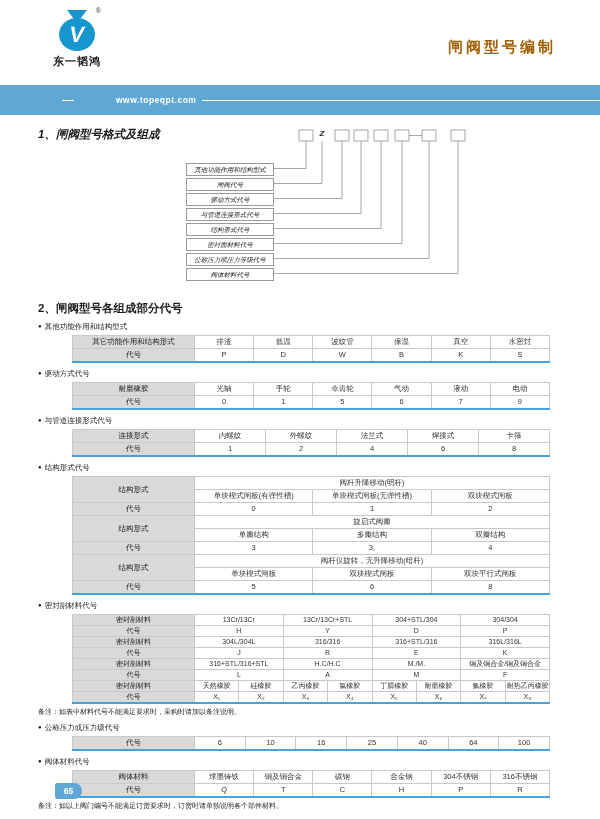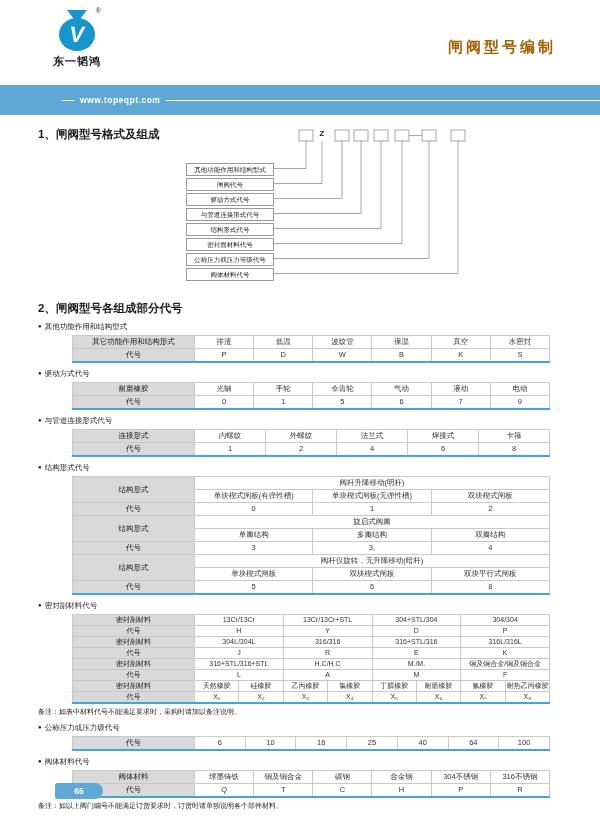--- a/index.html
+++ b/index.html
@@ -13,43 +13,43 @@
   .logo-circle{width:36px;height:33px;border-radius:50%;background:#1795cd;margin:-5px auto 0;color:#fff;}
   .logo-v{display:block;font-size:22px;font-weight:bold;line-height:33px;transform:skewX(-10deg);}
   .logo-reg{position:absolute;right:-4px;top:-3px;font-size:7px;color:#333;}
   .logo-name{margin-top:3px;font-size:11px;font-weight:bold;color:#1a1a1a;letter-spacing:1px;white-space:nowrap;}
   .page-title{position:absolute;right:44px;top:38px;font-size:15px;font-weight:bold;color:#a16207;letter-spacing:3px;margin-left:24px;}
   .band{position:absolute;left:0;top:85px;width:600px;height:30px;background:#5fa8d6;display:flex;align-items:center;}
   .band-pad{width:62px;}
   .band-line{height:1px;background:#fff;}
   .band-line.short{width:12px;}
   .band-line.long{flex:1;}
-  .band-url{font-size:8.5px;font-weight:bold;color:#fff;padding:0 6px;letter-spacing:0.5px;}
+  .band-url{font-size:8.5px;font-weight:bold;color:#fff;padding:0 6px;letter-spacing:0.5px;margin-left:36px;}
 
   
-  .section1{position:absolute;left:0;top:125px;width:600px;height:160px;}
+  .section1{position:absolute;left:0;top:125px;width:600px;height:160px;font-style:italic;}
   .sec-heading{font-size:11.5px;font-weight:bold;color:#1a1a1a;}
   .section1 .sec-heading{position:absolute;left:38px;top:2px;}
   .diag-svg{position:absolute;left:0;top:0;width:600px;height:160px;}
   .diag-label{position:absolute;left:186px;width:86px;height:11px;border:1px solid #999;font-size:6.5px;line-height:11px;text-align:center;color:#222;background:#fff;white-space:nowrap;overflow:hidden;}
   .diag-z{position:absolute;left:315px;top:4px;width:14px;text-align:center;font-size:8px;font-weight:bold;color:#222;}
 
   
   .section2{position:absolute;left:38px;top:301px;width:500px;}
   .bullet-line{font-size:7.5px;color:#1a1a1a;margin:6px 0 3px;}
   .bullet-dot{font-size:6px;margin-right:3px;vertical-align:1px;}
   table{border-collapse:collapse;table-layout:fixed;width:478px;margin-left:34px;background:#fff;}
   td,th{border:1px solid #c9c9c9;font-size:7.5px;font-weight:normal;height:12px;line-height:12px;padding:0 1px;text-align:center;color:#333;white-space:nowrap;overflow:hidden;}
   th.h{background:#d9d9d9;color:#222;}
   tr.last td,tr.last th{border-bottom:2px solid #45a3d9;}
   .t5 td,.t5 th{height:10px;line-height:10px;font-size:7px;}
   .note{font-size:7px;color:#222;margin:3px 0 0;}
 
   
-  .page-badge{position:absolute;left:55px;top:783px;width:48px;height:16px;background:#5fa8d6;color:#fff;font-size:8.5px;font-weight:bold;line-height:16px;text-align:center;border-radius:3px 9px 9px 3px;}
+  .page-badge{position:absolute;left:55px;top:783px;width:27px;height:16px;background:#5fa8d6;color:#fff;font-size:8.5px;font-weight:bold;line-height:16px;text-align:center;border-radius:3px 9px 9px 3px;}
 </style>
 </head>
 <body>
 
 <div class="page">
 
   <div class="logo">
     <div class="logo-mark">
       <div class="logo-tri"></div>
       <div class="logo-circle">

